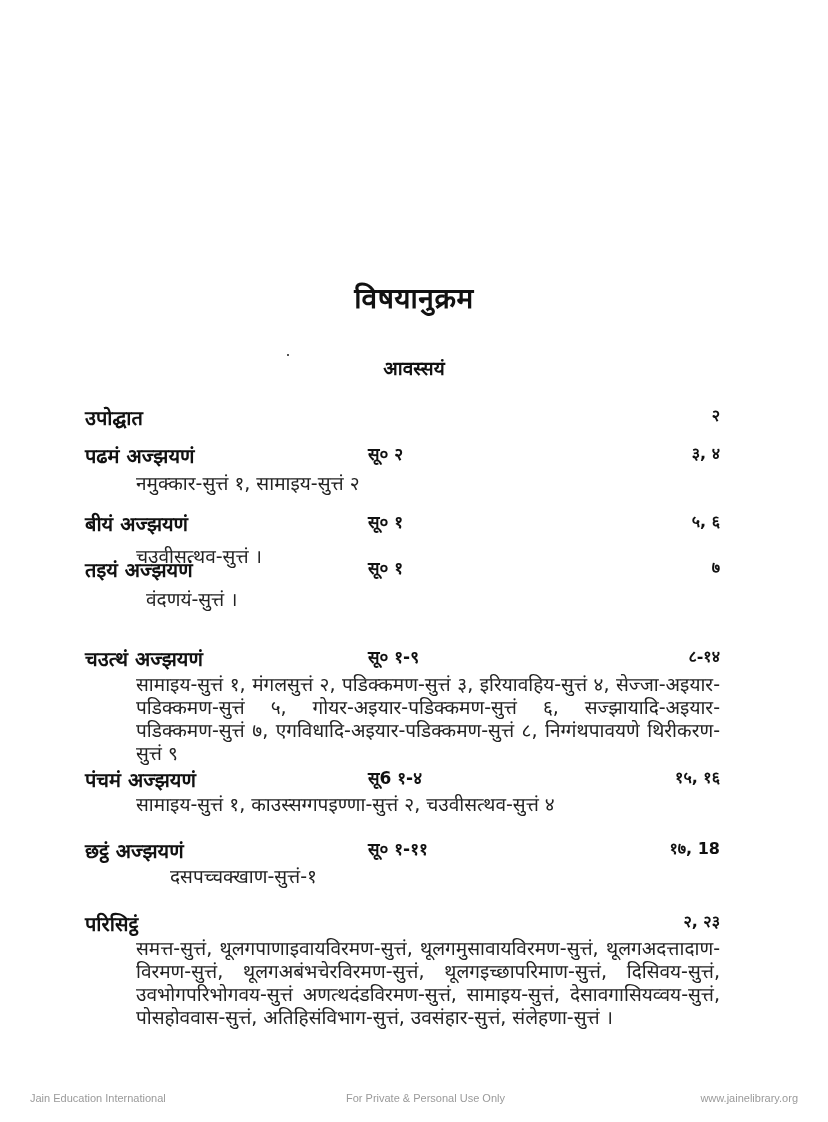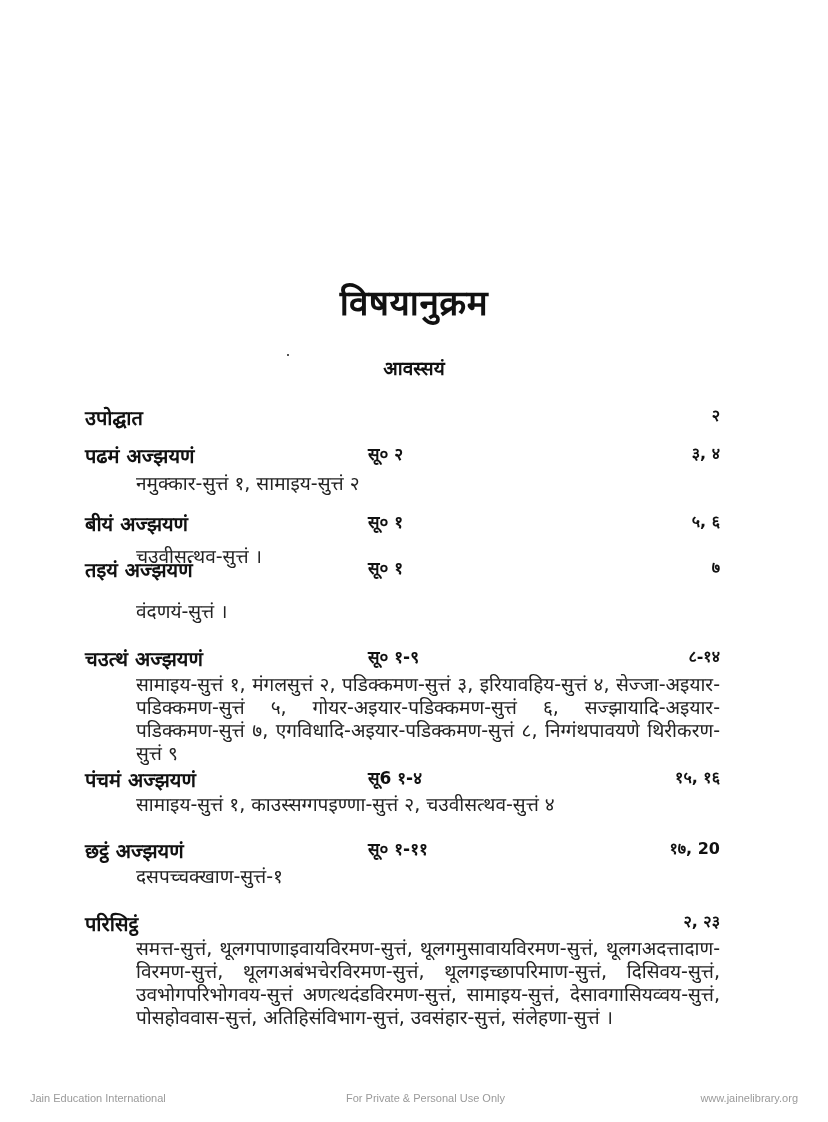--- a/index.html
+++ b/index.html
@@ -2,21 +2,21 @@
 <html><head>
 <meta charset="utf-8">
 <style>
   html, body { margin: 0; padding: 0; }
   body {
     width: 828px; height: 1122px; background: #ffffff; position: relative; overflow: hidden;
     font-family: "DejaVu Sans", sans-serif; color: #111;
   }
   .title {
     position: absolute; left: 0; width: 828px; top: 278px; text-align: center;
-    font-size: 35px; font-weight: bold; letter-spacing: 0.5px;
+    font-size: 28px; font-weight: bold; letter-spacing: 0.5px;
   }
   .subtitle {
     position: absolute; left: 0; width: 828px; top: 355px; text-align: center;
     font-size: 19px; font-weight: bold;
   }
   .dot { position: absolute; left: 287px; top: 354px; width: 2px; height: 2px; background: #555; }
   .row { position: absolute; left: 0; width: 828px; height: 24px; }
   .heading {
     position: absolute; left: 85px; font-size: 20px; font-weight: bold; white-space: nowrap;
   }
@@ -59,42 +59,42 @@
   <span class="sutra">सू० १</span>
   <span class="page">५, ६</span>
 </div>
 <div class="desc" style="top:545px;">चउवीसत्थव-सुत्तं ।</div>
 
 <div class="row" style="top:556px;">
   <span class="heading">तइयं अज्झयणं</span>
   <span class="sutra">सू० १</span>
   <span class="page">७</span>
 </div>
-<div class="desc" style="top:600px;">वंदणयं-सुत्तं ।</div>
+<div class="desc" style="top:588px;margin-left:10px;">वंदणयं-सुत्तं ।</div>
 
 <div class="row" style="top:645px;">
   <span class="heading">चउत्थं अज्झयणं</span>
   <span class="sutra">सू० १-९</span>
   <span class="page">८-१४</span>
 </div>
 <div class="desc" style="top:673px;">सामाइय-सुत्तं १, मंगलसुत्तं २, पडिक्कमण-सुत्तं ३, इरियावहिय-सुत्तं ४, सेज्जा-अइयार-पडिक्कमण-सुत्तं ५, गोयर-अइयार-पडिक्कमण-सुत्तं ६, सज्झायादि-अइयार-पडिक्कमण-सुत्तं ७, एगविधादि-अइयार-पडिक्कमण-सुत्तं ८, निग्गंथपावयणे थिरीकरण-सुत्तं ९</div>
 
 <div class="row" style="top:766px;">
   <span class="heading">पंचमं अज्झयणं</span>
   <span class="sutra">सू6 १-४</span>
   <span class="page">१५, १६</span>
 </div>
 <div class="desc" style="top:793px;">सामाइय-सुत्तं १, काउस्सग्गपइण्णा-सुत्तं २, चउवीसत्थव-सुत्तं ४</div>
 
 <div class="row" style="top:837px;">
   <span class="heading">छट्ठं अज्झयणं</span>
   <span class="sutra">सू० १-११</span>
-  <span class="page">१७, 20</span>
+  <span class="page">१७, 18</span>
 </div>
-<div class="desc" style="top:865px;">दसपच्चक्खाण-सुत्तं-१</div>
+<div class="desc" style="top:865px;margin-left:34px;">दसपच्चक्खाण-सुत्तं-१</div>
 
 <div class="row" style="top:910px;">
   <span class="heading">परिसिट्ठं</span>
   <span class="page">२, २३</span>
 </div>
 <div class="desc" style="top:937px;">समत्त-सुत्तं, थूलगपाणाइवायविरमण-सुत्तं, थूलगमुसावायविरमण-सुत्तं, थूलगअदत्तादाण-विरमण-सुत्तं, थूलगअबंभचेरविरमण-सुत्तं, थूलगइच्छापरिमाण-सुत्तं, दिसिवय-सुत्तं, उवभोगपरिभोगवय-सुत्तं अणत्थदंडविरमण-सुत्तं, सामाइय-सुत्तं, देसावगासियव्वय-सुत्तं, पोसहोववास-सुत्तं, अतिहिसंविभाग-सुत्तं, उवसंहार-सुत्तं, संलेहणा-सुत्तं ।</div>
 
 <div class="footer" style="left:30px;">Jain Education International</div>
 <div class="footer" style="left:346px;">For Private &amp; Personal Use Only</div>
 <div class="footer" style="right:30px;">www.jainelibrary.org</div>

